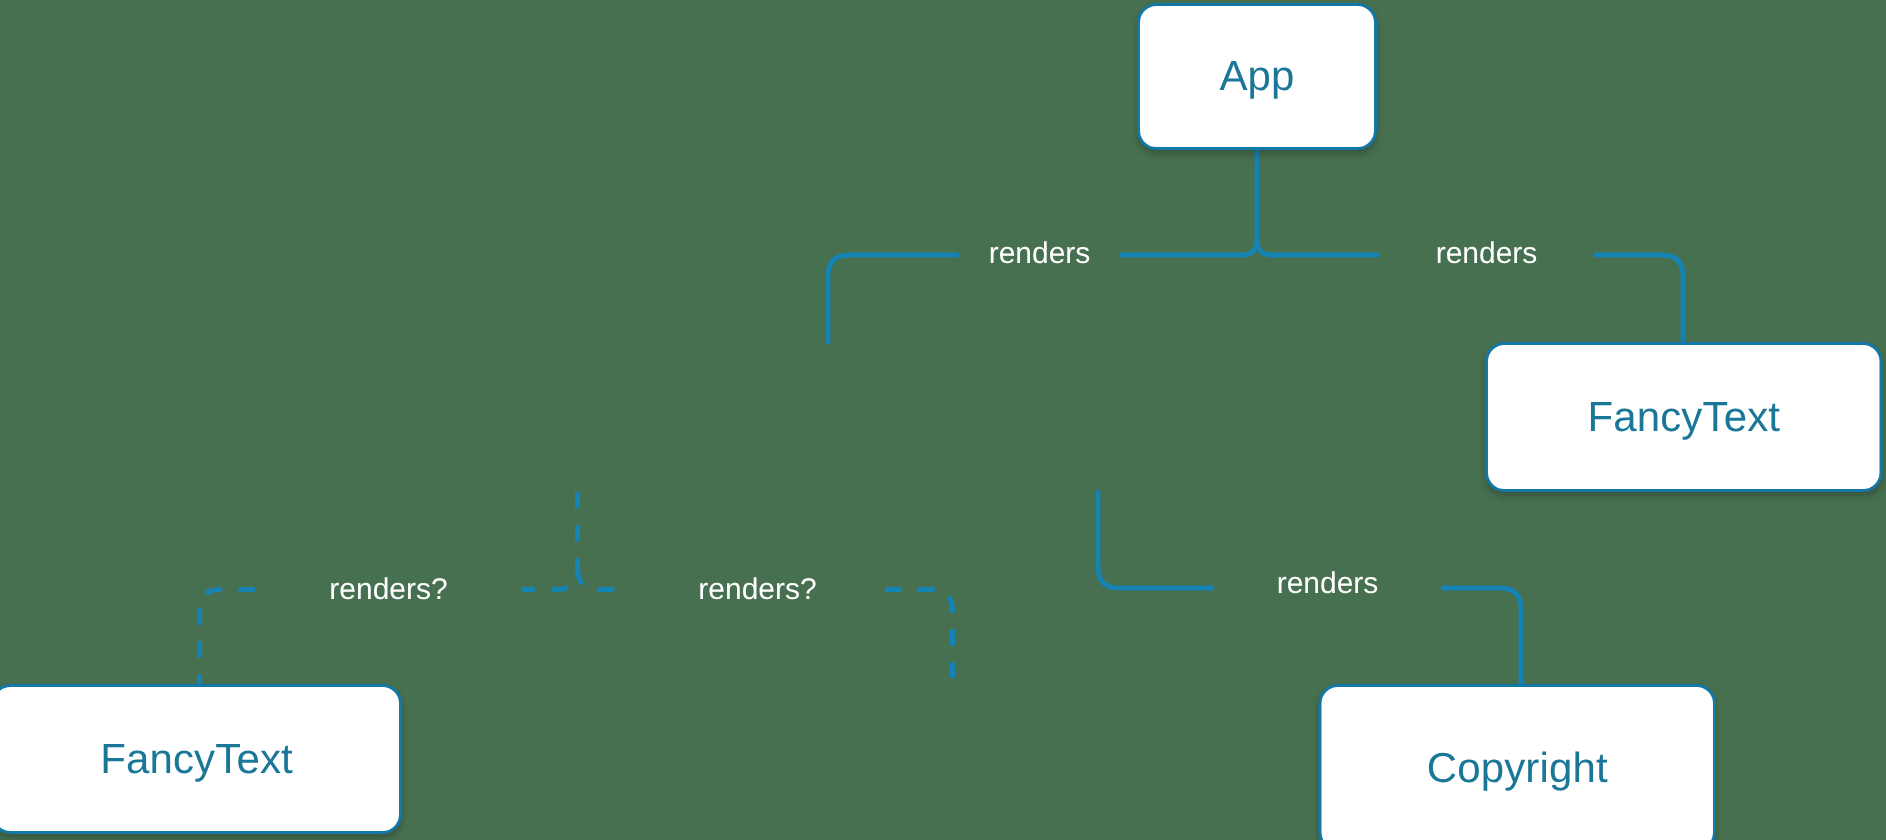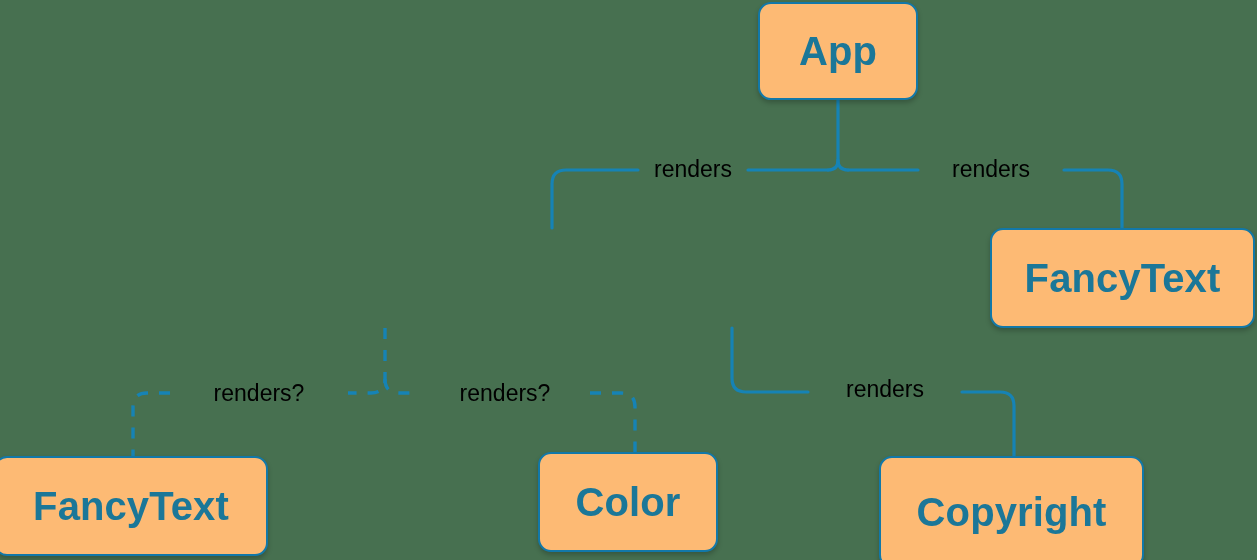--- a/index.html
+++ b/index.html
@@ -20,39 +20,38 @@
   }
   #edges {
     position: absolute;
     left: 0;
     top: 0;
     width: 1257px;
     height: 560px;
   }
   .node {
     position: absolute;
-    background: #fdba74;
+    background: #ffffff;
     border: 2.6px solid #1278a8;
     border-radius: 13px;
     box-shadow: 0 3px 5px rgba(0,0,0,0.22);
     display: flex;
     align-items: center;
     justify-content: center;
     box-sizing: border-box;
     color: #1b7798;
-    font-size: 40px;
+    font-size: 28px;
     line-height: 1;
     letter-spacing: 0.1px;
     white-space: nowrap;
-    font-weight: bold;
   }
   .edge-label {
     position: absolute;
-    color: #000000;
-    font-size: 23px;
+    color: #ffffff;
+    font-size: 20px;
     line-height: 1;
     white-space: nowrap;
     transform: translate(-50%, -50%);
   }
 </style>
 </head>
 <body>
 
 <div id="diagram">
 
@@ -82,17 +81,16 @@
 
   <div class="edge-label" style="left:885px; top:389px;">renders</div>
 
   <div class="node" style="left:758px; top:2px; width:160px; height:98px;">App</div>
 
 
   <div class="node" style="left:990px; top:228px; width:265px; height:100px;">FancyText</div>
 
   <div class="node" style="left:-6px; top:456px; width:274px; height:100px;">FancyText</div>
 
-  <div class="node" style="left:538px; top:452px; width:180px; height:100px;">Color</div>
 
   <div class="node" style="left:879px; top:456px; width:265px; height:112px;">Copyright</div>
 
 </div>
 
 </body></html>

